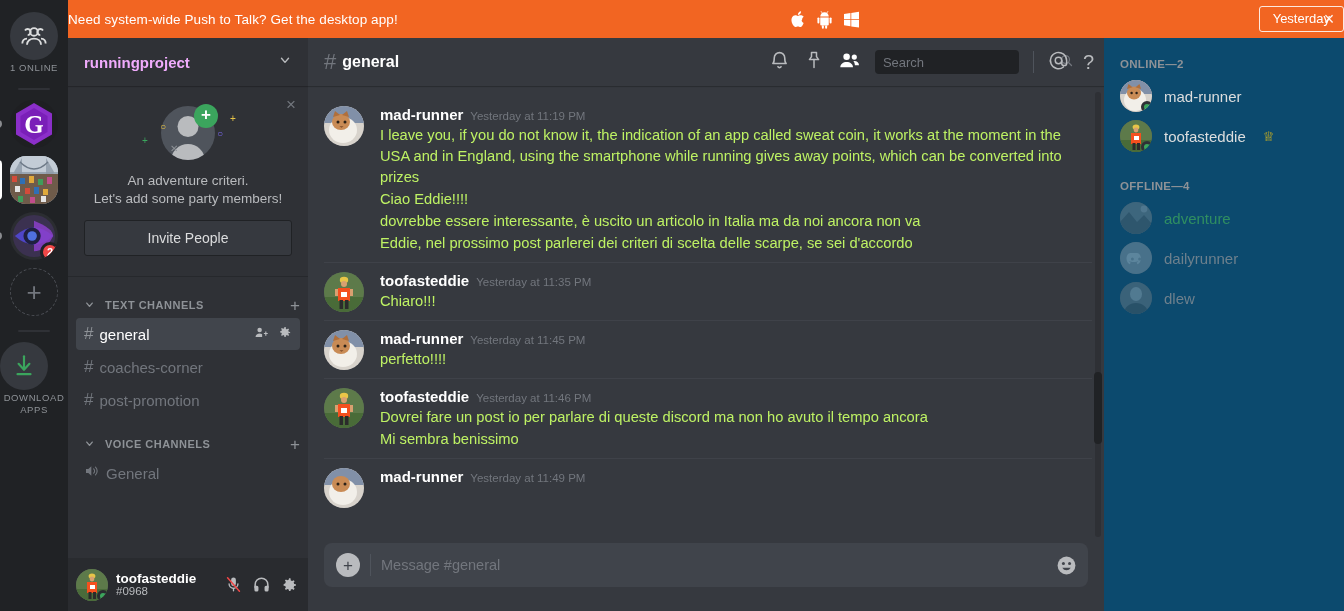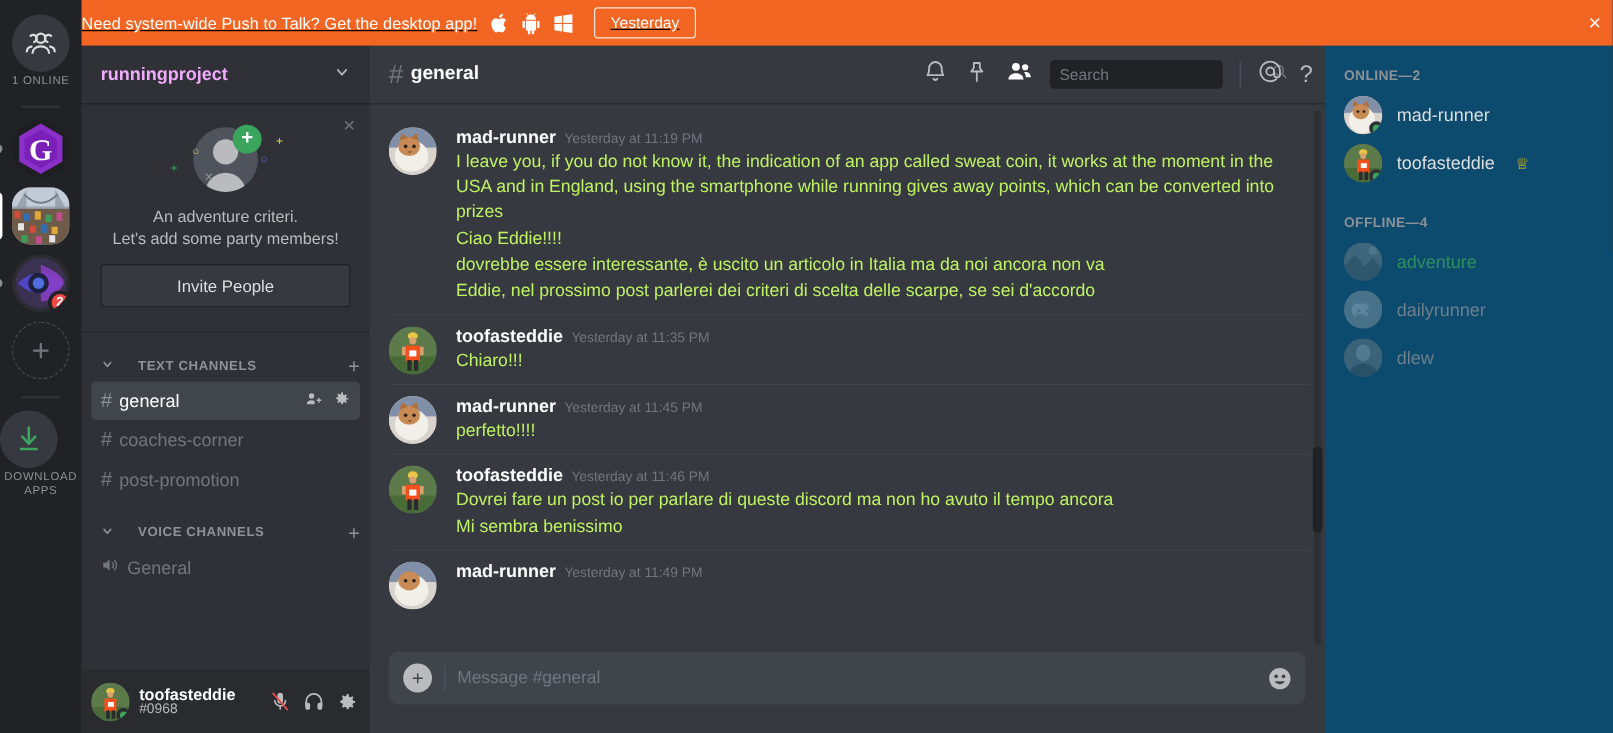--- a/index.html
+++ b/index.html
@@ -9,24 +9,23 @@
     background: #36393f;
     font-family: "Liberation Sans", sans-serif;
     -webkit-font-smoothing: antialiased;
   }
   .app { position: relative; width: 1344px; height: 611px; display: flex; flex-direction: column; }
 
   
   .banner {
     position: absolute; left: 68px; top: 0; right: 0; height: 38px;
     background: #f26522;
-    display: flex; align-items: center; justify-content: flex-start;
+    display: flex; align-items: center; justify-content: space-between;
     gap: 6px;
     z-index: 30;
-    text-decoration: underline;
   }
   .banner-text { color: #fff; font-size: 13.5px; letter-spacing: .1px; }
   .banner-icons { display: flex; align-items: center; gap: 9px; margin-left: 4px; }
   .banner-icons svg { display: block; }
   .banner-dl {
     margin-left: 10px;
     border: 1px solid rgba(255,255,255,.85);
     color: #fff; background: transparent;
     font-size: 13px; font-family: inherit;
     padding: 4px 13px 5px; border-radius: 3px;
@@ -129,21 +128,21 @@
     background: #36393f; border: 1px solid #202225; color: #dcddde;
     font-size: 14px; font-family: inherit;
     padding: 9px 0; border-radius: 3px; cursor: pointer;
   }
 
   .channels { flex: 1 1 auto; overflow: hidden; padding-top: 16px; }
   .cat {
     display: flex; align-items: center; justify-content: space-between;
     padding: 0 8px 0 16px; height: 24px; cursor: pointer;
   }
-  .cat-left { display: flex; align-items: center; gap: 20px; }
+  .cat-left { display: flex; align-items: center; gap: 10px; }
   .cat-name {
     color: #8e9297; font-size: 11px; font-weight: bold;
     letter-spacing: .5px; text-transform: uppercase;
   }
   .cat-plus { color: #8e9297; font-size: 17px; line-height: 1; cursor: pointer; }
   .chan {
     display: flex; align-items: center; gap: 6px;
     margin: 1px 8px; padding: 0 8px; height: 32px; border-radius: 4px;
     color: #72767d; font-size: 15px; cursor: pointer; position: relative;
   }

